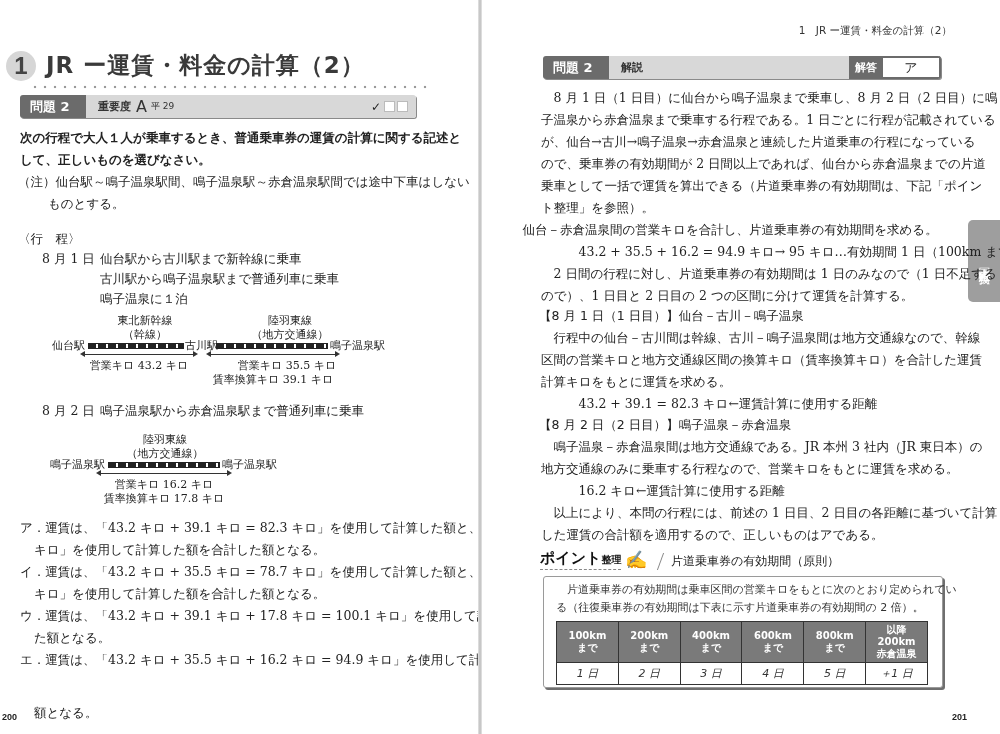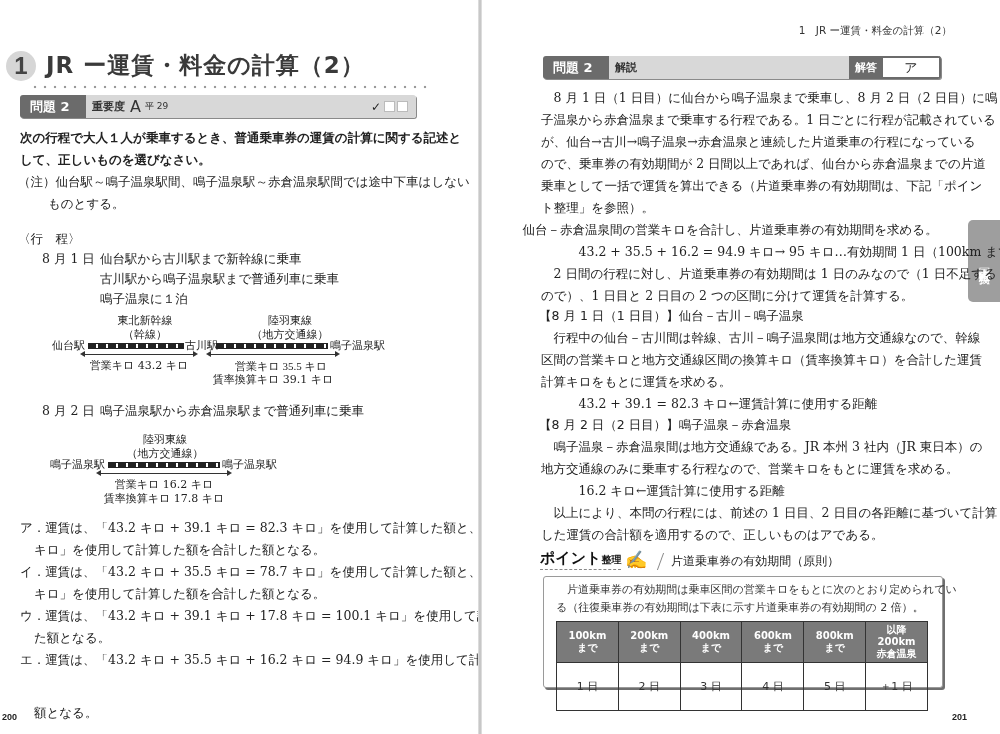--- a/index.html
+++ b/index.html
@@ -20,21 +20,21 @@
     color: #3a3a3a; margin-left: 10px; letter-spacing: 1px; }
   .dots { position: absolute; left: 30px; top: 85px; width: 400px; height: 4px;
     background-image: radial-gradient(circle, #9a9a9a 1.3px, transparent 1.6px);
     background-size: 10px 4px; }
 
   
   .qbar { position: absolute; height: 23px; display: flex; align-items: stretch;
     border-radius: 3px; overflow: hidden; box-shadow: 1px 1px 0 #8a8a8a; }
   .qbar .q-label { background: #6b6b6b; color: #fff; font-family: "DejaVu Sans", sans-serif;
     font-weight: bold; font-size: 13px; padding: 0 10px; display: flex; align-items: center; width: 66px; }
-  .qbar .q-body { background: #d8d8d8; flex: 1; display: flex; align-items: center; padding-left: 6px;
+  .qbar .q-body { background: #d8d8d8; flex: 1; display: flex; align-items: center; padding-left: 12px;
     font-family: "DejaVu Sans", sans-serif; font-size: 11px; color: #333; }
   .q-importance-label { font-weight: bold; font-size: 11px; }
   .q-importance-grade { font-size: 16px; margin: 0 4px 0 5px; }
   .q-year { font-size: 9px; }
   .checks { margin-left: auto; margin-right: 8px; display: flex; align-items: center; gap: 2px; }
   .check-mark { font-size: 12px; color: #222; margin-right: 1px; }
   .checkbox { width: 11px; height: 11px; background: #fff; border: 1px solid #bbb; }
   .answer-label { background: #6b6b6b; color: #fff; font-weight: bold; font-size: 11px;
     display: flex; align-items: center; padding: 0 6px; font-family: "DejaVu Sans", sans-serif; }
   .answer-value { background: #fff; width: 58px; display: flex; align-items: center; justify-content: center;
@@ -70,21 +70,21 @@
     border-left: 1px solid #888; transform: skewX(-20deg); }
   .point-title span { display: inline-block; transform: skewX(20deg); }
   .point-box { position: absolute; left: 543px; top: 576px; width: 400px; height: 112px; border: 1px solid #9a9a9a;
     border-radius: 3px; background: #fff; box-shadow: 2px 2px 0 #6f6f6f; }
   .point-text { position: absolute; left: 12px; top: 4px; font-family: "DejaVu Sans", sans-serif; font-size: 11px;
     line-height: 18px; color: #333; white-space: nowrap; }
   .validity-table { position: absolute; left: 12px; top: 44px; border-collapse: collapse; width: 372px;
     font-family: "DejaVu Sans", sans-serif; }
   .validity-table th { background: #7a7a7a; color: #fff; font-size: 10px; line-height: 12px; font-weight: bold;
     border: 1px solid #333; padding: 2px 0; width: 62px; white-space: pre-line; }
-  .validity-table td { font-size: 11px; text-align: center; border: 1px solid #333; padding: 16px 0; color: #333; }
+  .validity-table td { font-size: 11px; text-align: center; border: 1px solid #333; padding: 3px 0; color: #333; font-style: italic; }
 </style>
 </head>
 <body>
 
 <div class="page page-left">
   <div class="chapter-head">
     <div class="chapter-num">1</div>
     <div class="chapter-title">JR ー運賃・料金の計算（2）</div>
   </div>
   <div class="dots"></div>
@@ -120,21 +120,21 @@
     <div class="dlabel" style="left:240px; top:314px; width:100px;">陸羽東線</div>
     <div class="dlabel" style="left:240px; top:328px; width:100px;">（地方交通線）</div>
     <div class="dlabel" style="left:52px; top:339px;">仙台駅</div>
     <div class="rail" style="left:88px; top:343px; width:96px;"></div>
     <div class="dlabel" style="left:185px; top:339px;">古川駅</div>
     <div class="rail" style="left:216px; top:343px; width:112px;"></div>
     <div class="dlabel" style="left:330px; top:339px;">鳴子温泉駅</div>
     <div class="arrow" style="left:84px; top:354px; width:110px;"></div>
     <div class="arrow" style="left:210px; top:354px; width:126px;"></div>
     <div class="dlabel" style="left:84px; top:359px; width:110px;">営業キロ 43.2 キロ</div>
-    <div class="dlabel" style="left:218px; top:359px; width:126px;font-family:Liberation Serif, serif;">営業キロ 35.5 キロ</div>
+    <div class="dlabel" style="left:224px; top:359px; width:126px;">営業キロ 35.5 キロ</div>
     <div class="dlabel" style="left:210px; top:373px; width:126px;">賃率換算キロ 39.1 キロ</div>
   </div>
 
   <div class="txt" style="left:42px; top:400px;">8 月 2 日</div>
   <div class="txt" style="left:100px; top:400px;">鳴子温泉駅から赤倉温泉駅まで普通列車に乗車</div>
 
   <div>
     <div class="dlabel" style="left:110px; top:433px; width:110px;">陸羽東線</div>
     <div class="dlabel" style="left:110px; top:447px; width:110px;">（地方交通線）</div>
     <div class="dlabel" style="left:50px; top:458px;">鳴子温泉駅</div>

